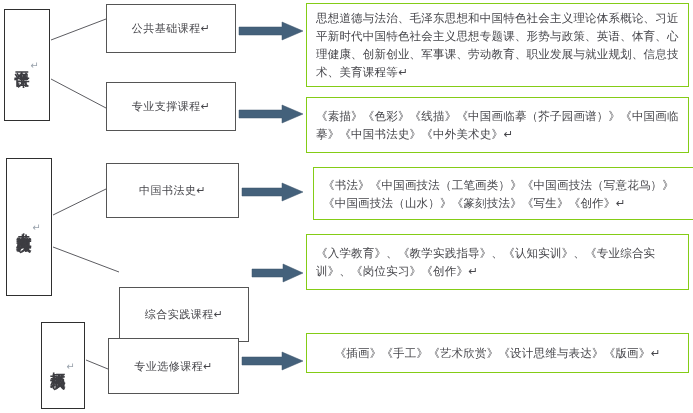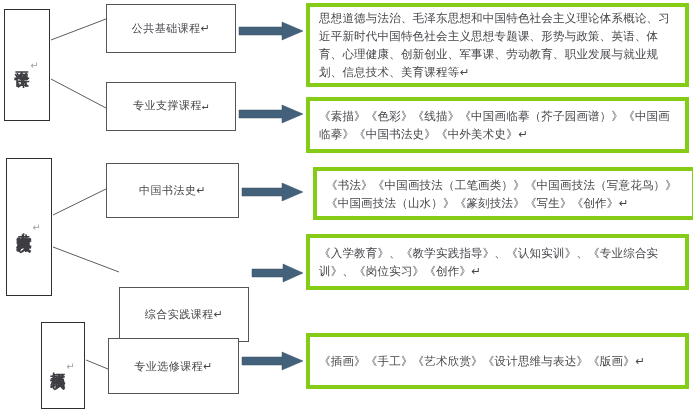--- a/index.html
+++ b/index.html
@@ -62,23 +62,23 @@
   .mtext {
     font-size: 11px;
     line-height: 17px;
     text-align: center;
     color: #46464b;
     letter-spacing: 0.5px;
     padding: 0 4px;
   }
   
   .rbox {
-    border: 4px solid #84cc16;
+    border: 1px solid #84cc16;
     align-items: center;
-    justify-content: flex-start;
+    justify-content: center;
   }
   .rtext {
     font-size: 11.5px;
     line-height: 18px;
     color: #46464b;
     text-align: left;
     padding: 0 9px;
     letter-spacing: 0.2px;
   }
   
@@ -124,21 +124,21 @@
     <div class="vwrap">
       <span class="vtext">拓展模块</span>
       <span class="vpilcrow">↵</span>
     </div>
   </div>
 
   <div class="box mbox" style="left:106px; top:4px; width:130px; height:49px;">
     <div class="mtext">公共基础课程↵</div>
   </div>
 
-  <div class="box mbox" style="left:106px; top:82px; width:130px; height:49px;font-family:Liberation Mono, monospace;">
+  <div class="box mbox" style="left:106px; top:82px; width:130px; height:49px;">
     <div class="mtext">专业支撑课程↵</div>
   </div>
 
   <div class="box mbox" style="left:106px; top:163px; width:133px; height:55px;">
     <div class="mtext">
       <div>中国书法史↵</div>
     </div>
   </div>
 
   <div class="box mbox" style="left:119px; top:243px; width:130px; height:55px;margin-top:44px;">
@@ -158,21 +158,21 @@
   </div>
 
   <div class="box rbox" style="left:306px; top:167px; width:383px; height:53px;margin-left:7px;">
     <div class="rtext">《书法》《中国画技法（工笔画类）》《中国画技法（写意花鸟）》《中国画技法（山水）》《篆刻技法》《写生》《创作》↵</div>
   </div>
 
   <div class="box rbox" style="left:306px; top:234px; width:383px; height:56px;">
     <div class="rtext">《入学教育》、《教学实践指导》、《认知实训》、《专业综合实训》、《岗位实习》《创作》↵</div>
   </div>
 
-  <div class="box rbox" style="left:306px; top:333px; width:383px; height:56px;">
+  <div class="box rbox" style="left:306px; top:333px; width:383px; height:40px;">
     <div class="rtext">《插画》《手工》《艺术欣赏》《设计思维与表达》《版画》↵</div>
   </div>
 
   <svg class="svg-layer" viewBox="0 0 693 413" xmlns="http://www.w3.org/2000/svg">
 
     <line class="leader" x1="51" y1="40" x2="106" y2="19"></line>
     <line class="leader" x1="51" y1="79" x2="106" y2="108"></line>
     <line class="leader" x1="53" y1="215" x2="106" y2="189"></line>
     <line class="leader" x1="53" y1="247" x2="119" y2="272"></line>
     <line class="leader" x1="86" y1="360" x2="108" y2="369"></line>

